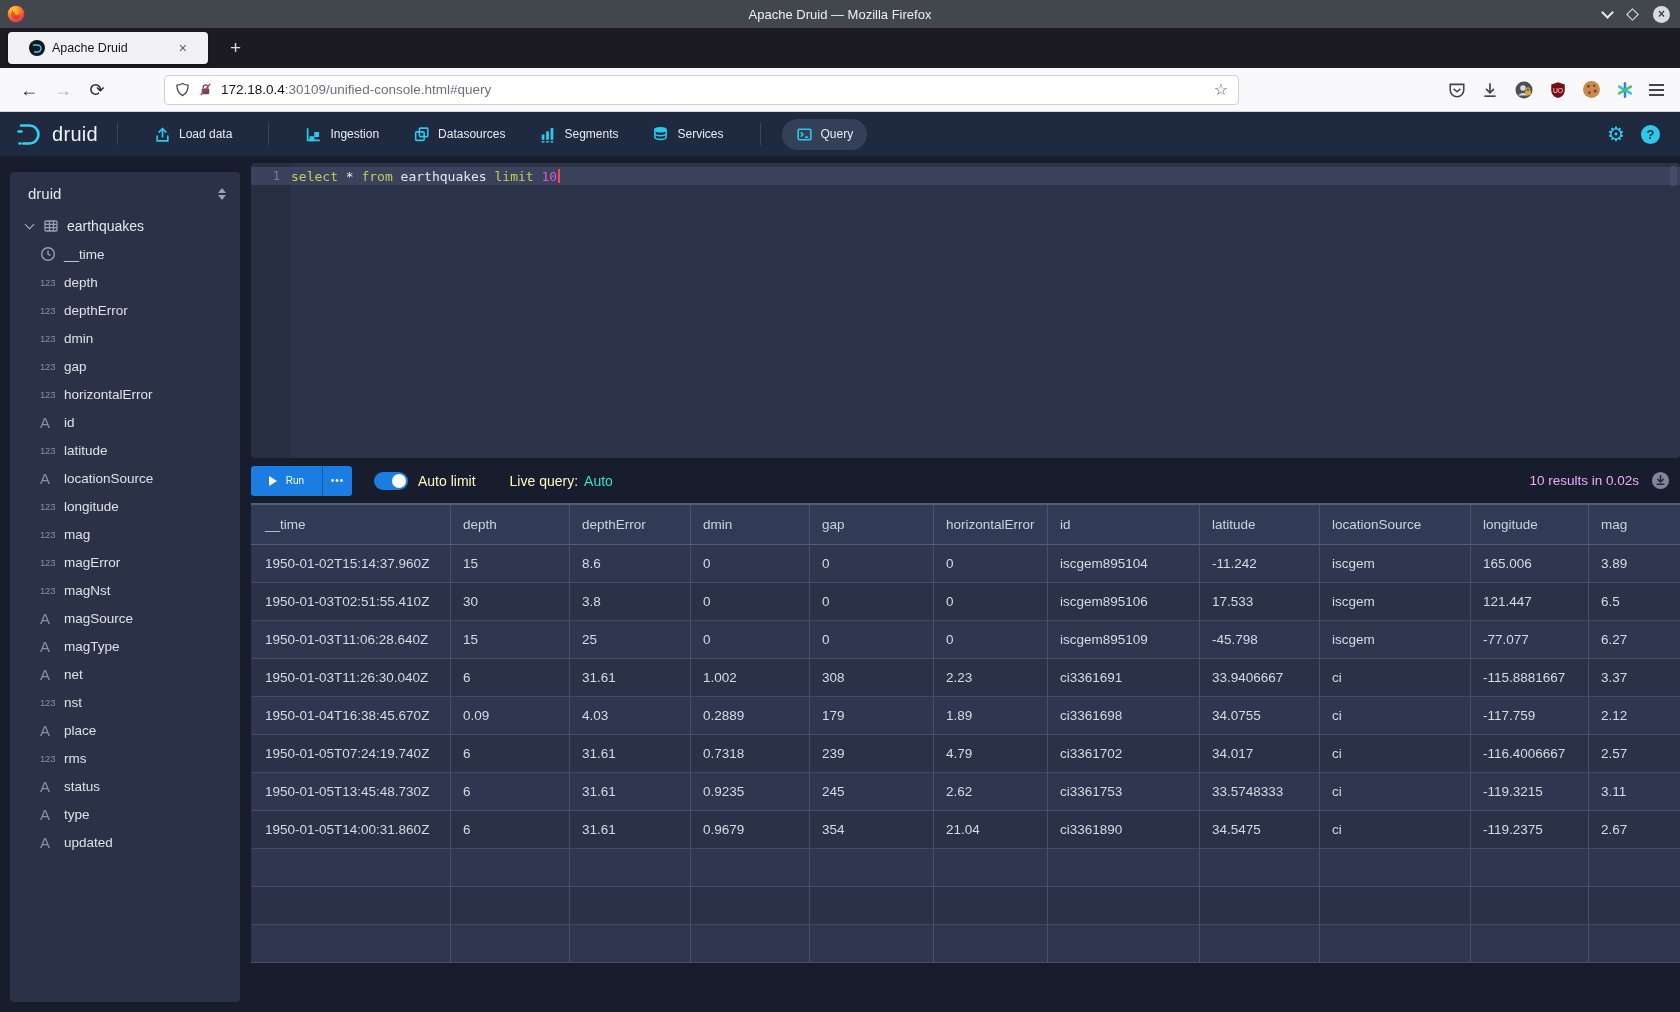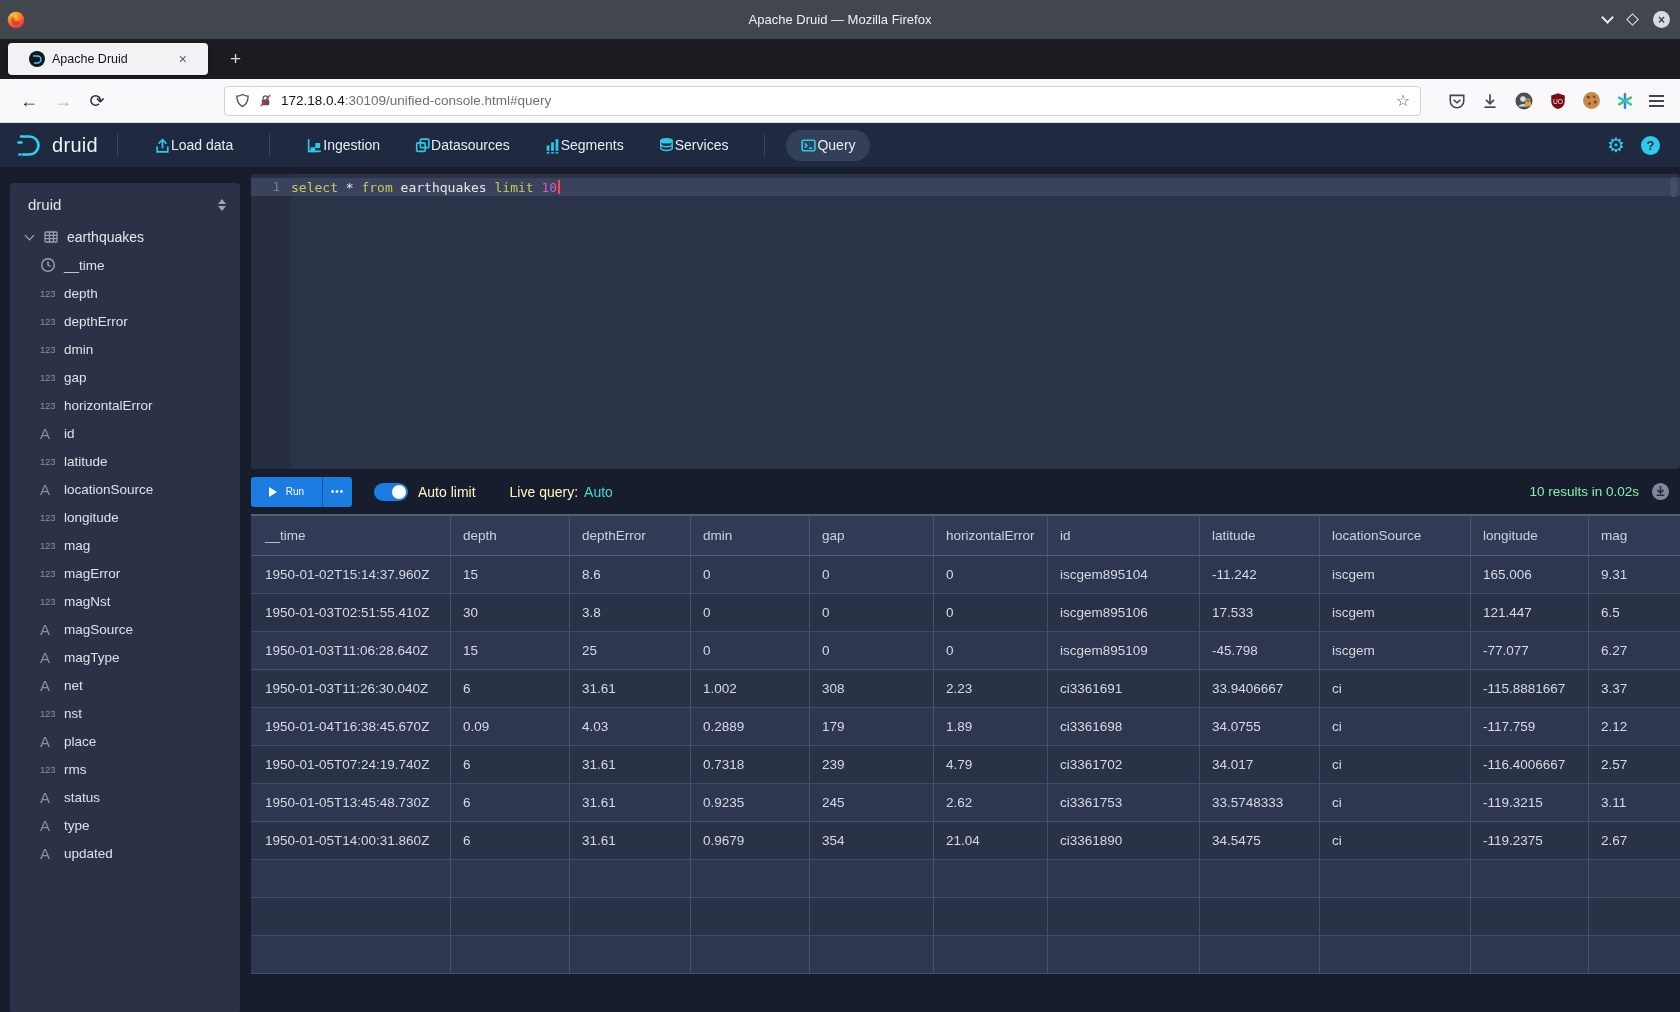--- a/index.html
+++ b/index.html
@@ -1,56 +1,56 @@
 <!DOCTYPE html>
 <html style="--accent-cyan: #2cc9e8; --primary-blue: #1b7ce2; --teal: #3fdbc9; --keyword: #c6ca5f; --number-literal: #d45bc8;"><head>
 <meta charset="utf-8">
 <style>
   * { margin:0; padding:0; box-sizing:border-box; }
   html,body { width:1680px; height:1012px; overflow:hidden; background:#171d2d;
               font-family:"Liberation Sans", sans-serif; }
   #app { width:1680px; height:1012px; display:flex; flex-direction:column; position:relative; }
 
   
-  .titlebar { height:39px; background:#42474e; display:flex; align-items:center; position:relative; flex:none; }
+  .titlebar { height:28px; background:#42474e; display:flex; align-items:center; position:relative; flex:none; }
   .ff-logo { width:20px; height:20px; margin-left:6px; }
   .titlebar .title { position:absolute; left:0; right:0; text-align:center; color:#eef0f2; font-size:13px; }
   .win-controls { margin-left:auto; display:flex; align-items:center; gap:16px; padding-right:10px; z-index:2; }
   .wc-chevron { width:9px; height:9px; border-left:2px solid #e8eaed; border-bottom:2px solid #e8eaed; transform:rotate(-45deg); margin-top:-4px; }
   .wc-diamond { width:9px; height:9px; border:1.6px solid #e8eaed; transform:rotate(45deg); }
   .wc-close { width:17px; height:17px; border-radius:50%; background:#d8dbe0; color:#3a3f46; font-size:12px; font-weight:bold; display:flex; align-items:center; justify-content:center; line-height:1; }
 
   
   .tabbar { height:40px; background:#1c1b22; display:flex; align-items:center; flex:none; }
   .tab { width:200px; height:32px; margin-left:8px; background:#f2f2f4; border-radius:4px; display:flex; align-items:center; padding:0 18px; box-shadow:0 1px 3px rgba(0,0,0,.4); }
   .tab .fav { width:16px; height:16px; margin:0 7px 0 3px; flex:none; }
   .tab .tab-title { font-size:12.5px; color:#15141a; flex:1; white-space:nowrap; overflow:hidden; }
   .tab .tab-close { color:#5b5b66; font-size:14px; padding:0 3px; }
   .newtab { color:#d8d8e0; font-size:19px; margin-left:14px; padding:2px 8px; }
 
   
   .toolbar { height:44px; background:#f9f9fb; border-bottom:1px solid #d7d7dc; display:flex; align-items:center; padding:0 12px; flex:none; }
   .nav-btn { font-size:18px; color:#2a2a33; width:34px; text-align:center; line-height:30px; }
   .nav-btn.disabled { color:#b6b4bf; }
-  .urlbar { margin-left:110px; width:1197px; height:30px; background:#fff; border:1px solid #cfcfd8; border-radius:4px; display:flex; align-items:center; padding:0 10px; }
+  .urlbar { margin-left:50px; width:1075px; height:30px; background:#fff; border:1px solid #cfcfd8; border-radius:4px; display:flex; align-items:center; padding:0 10px; }
   .urlbar svg { flex:none; }
   .url-text { margin-left:8px; font-size:13.5px; color:#15141a; white-space:nowrap; flex:1; overflow:hidden; }
   .url-text .dim { color:#6f6f7b; }
   .star { color:#5b5b66; font-size:16px; flex:none; }
   .ext-icons { margin-left:auto; display:flex; align-items:center; gap:15px; padding-right:4px; }
   .burger { display:flex; flex-direction:column; gap:3px; }
   .burger i { display:block; width:15px; height:2px; background:#45434e; }
 
   
   .druid-nav { height:44px; background:#1f2940; display:flex; align-items:center; padding:0 14px; flex:none; }
   .brand { display:flex; align-items:center; gap:8px; }
   .brand-name { color:#f0f3f7; font-size:20px; letter-spacing:.3px; }
   .nav-sep { width:1px; height:22px; background:#3a465e; margin:0 19px; }
   #nav-items { display:flex; align-items:center; height:100%; }
-  .nav-item { display:flex; align-items:center; margin:0 13px; padding:6px 4px; color:#e8ecf2; font-size:14px; }
+  .nav-item { display:flex; align-items:center; gap:8px; margin:0 13px; padding:6px 4px; color:#e8ecf2; font-size:12px; }
   .nav-item.active { background:#343f58; border-radius:17px; padding:7px 14px; margin:0 2px; }
   .nav-ico { display:flex; width:17px; height:17px; }
   .nav-right { margin-left:auto; display:flex; align-items:center; gap:16px; padding-right:6px; }
   .gear { font-size:20px; color:var(--accent-cyan,#2cc9e8); line-height:1; }
   .help { width:19px; height:19px; border-radius:50%; background:var(--accent-cyan,#2cc9e8); color:#1f2940; font-size:13px; font-weight:bold; display:flex; align-items:center; justify-content:center; }
 
   
   .content { flex:1; display:flex; position:relative; }
 
   
@@ -90,21 +90,21 @@
   .btn { height:30px; background:var(--primary-blue,#1b7ce2); color:#fff; display:flex; align-items:center; justify-content:center; font-size:10px; }
   .btn-run { width:71px; border-radius:3px 0 0 3px; gap:9px; }
   .btn-more { width:30px; border-radius:0 3px 3px 0; border-left:1px solid rgba(17,59,110,.55); font-size:10px; letter-spacing:1px; }
   .play { width:0; height:0; border-left:8px solid #fff; border-top:5px solid transparent; border-bottom:5px solid transparent; }
   .toggle { width:34px; height:18px; border-radius:9px; background:var(--primary-blue,#1b7ce2); position:relative; margin-left:22px; }
   .toggle .knob { position:absolute; right:2px; top:2px; width:14px; height:14px; border-radius:50%; background:#fff; }
   .rb-label { color:#fef9c3; font-size:14px; margin-left:10px; }
   .lq { margin-left:34px; }
   .lq-val { color:var(--teal,#3fdbc9); margin-left:6px; }
   .rb-right { margin-left:auto; display:flex; align-items:center; gap:12px; padding-right:10px; }
-  .results-info { color:#86efac; font-size:13.5px; }
+  .results-info { color:#f0abfc; font-size:13.5px; }
 
   .divider { height:2px; background:#575d72; }
 
   
   .results { flex:1; position:relative; overflow:hidden; }
   table { border-collapse:separate; border-spacing:0; table-layout:fixed; width:1429px; font-size:13.5px; }
   th, td { height:38px; padding:0 6px 0 12px; text-align:left; font-weight:normal; white-space:nowrap; overflow:hidden;
            border-right:1px solid rgba(96,108,140,.5); border-bottom:1px solid rgba(96,108,140,.45); }
   th:last-child, td:last-child { border-right:none; }
   th:first-child, td:first-child { padding-left:14px; }
@@ -477,21 +477,21 @@
                 <td>1950-01-02T15:14:37.960Z</td>
                 <td>15</td>
                 <td>8.6</td>
                 <td>0</td>
                 <td>0</td>
                 <td>0</td>
                 <td>iscgem895104</td>
                 <td>-11.242</td>
                 <td>iscgem</td>
                 <td>165.006</td>
-                <td>9.31</td>
+                <td>3.89</td>
               </tr>
               <tr>
                 <td>1950-01-03T02:51:55.410Z</td>
                 <td>30</td>
                 <td>3.8</td>
                 <td>0</td>
                 <td>0</td>
                 <td>0</td>
                 <td>iscgem895106</td>
                 <td>17.533</td>

